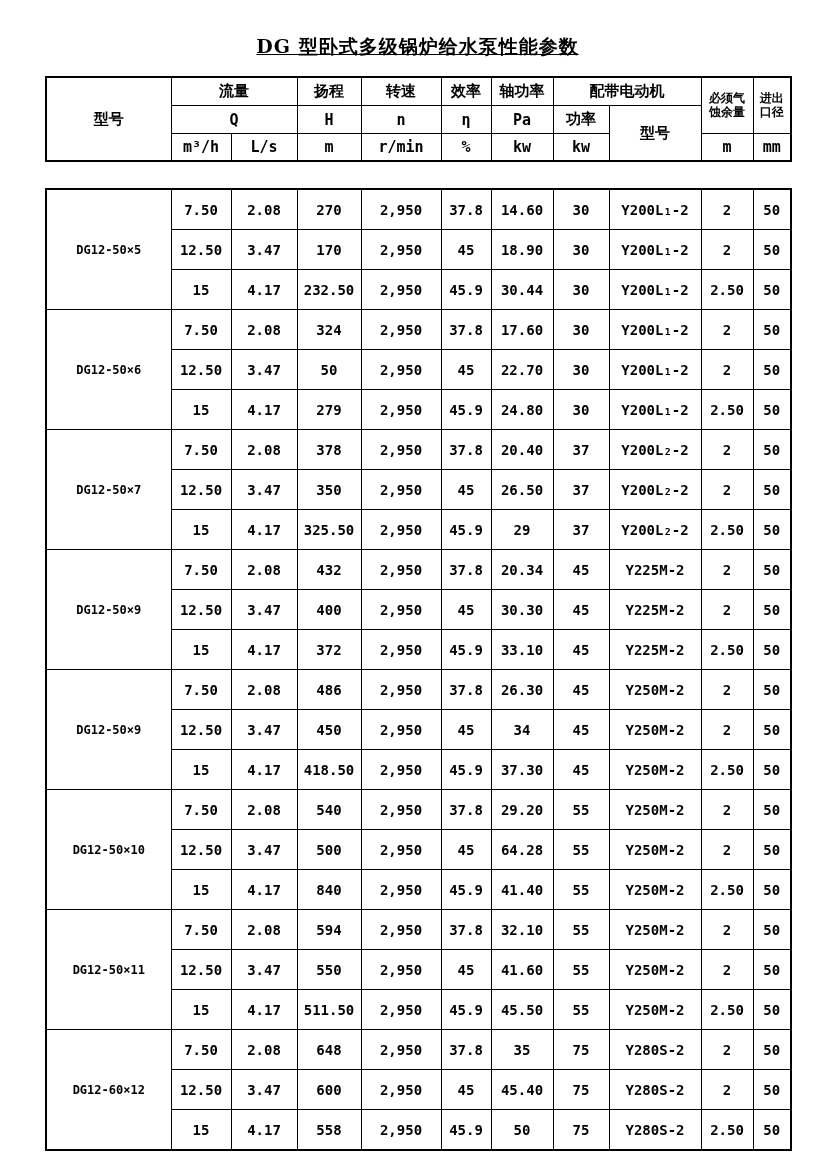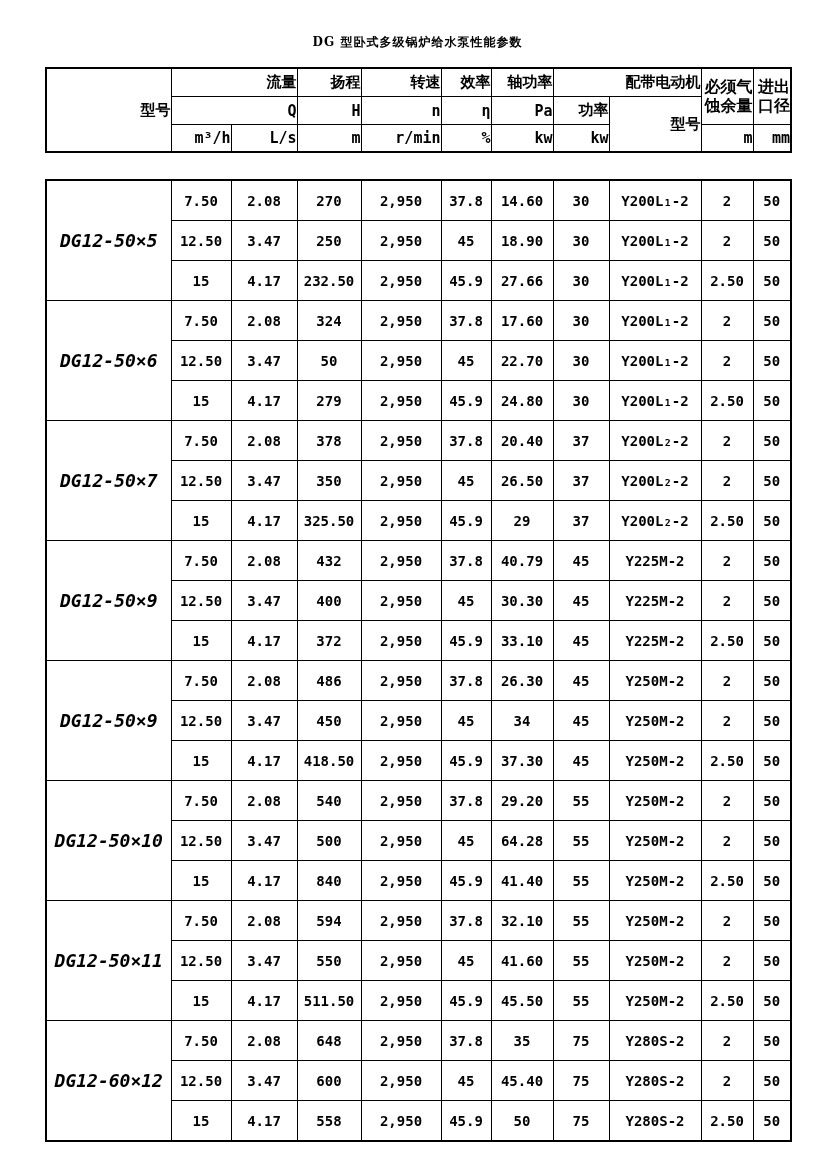--- a/index.html
+++ b/index.html
@@ -5,44 +5,44 @@
   html, body { margin: 0; padding: 0; background: #ffffff; }
   body {
     width: 826px; height: 1165px;
     font-family: "DejaVu Sans Mono", "Liberation Mono", monospace;
     color: #000;
   }
   .page-title {
     width: 745px; margin: 34px 0 16px 45px;
     text-align: center;
     font-family: "DejaVu Serif", "Liberation Serif", serif;
-    font-size: 12px; font-weight: 600; letter-spacing: 1px;
+    font-size: 19px; font-weight: 600; letter-spacing: 1px; text-decoration: underline;
   }
   table {
     border-collapse: collapse; table-layout: fixed;
     width: 745px; margin-left: 45px;
     border: 2px solid #000;
   }
   th, td {
     border: 1px solid #000;
     text-align: center; vertical-align: middle;
     padding: 0; overflow: hidden;
     font-weight: 700;
   }
   
-  .header-table th { font-size: 15px; text-align: right; }
+  .header-table th { font-size: 15px; }
   .header-table .r1 th { height: 27px; }
   .header-table .r2 th { height: 27px; }
   .header-table .r3 th { height: 26px; }
   .cjk { font-family: "DejaVu Sans", "Liberation Sans", sans-serif; }
-  .two-line div { line-height: 1.15; font-size: 16px; }
+  .two-line div { line-height: 1.15; font-size: 12px; }
   
   .data-table { margin-top: 26px; }
   .data-table td { height: 39px; font-size: 14px; }
-  .data-table .model-cell { font-size: 18px; font-style: italic; }
+  .data-table .model-cell { font-size: 12px; }
 </style>
 </head>
 <body>
 
 <div class="page-title">DG 型卧式多级锅炉给水泵性能参数</div>
 
 <table class="header-table">
   <colgroup>
     <col style="width:125px">
       <col style="width:60px">
@@ -121,36 +121,36 @@
         <td>37.8</td>
         <td>14.60</td>
         <td>30</td>
         <td>Y200L₁-2</td>
         <td>2</td>
         <td>50</td>
       </tr>
       <tr>
         <td>12.50</td>
         <td>3.47</td>
-        <td>250</td>
+        <td>170</td>
         <td>2,950</td>
         <td>45</td>
         <td>18.90</td>
         <td>30</td>
         <td>Y200L₁-2</td>
         <td>2</td>
         <td>50</td>
       </tr>
       <tr>
         <td>15</td>
         <td>4.17</td>
         <td>232.50</td>
         <td>2,950</td>
         <td>45.9</td>
-        <td>27.66</td>
+        <td>30.44</td>
         <td>30</td>
         <td>Y200L₁-2</td>
         <td>2.50</td>
         <td>50</td>
       </tr>
       <tr>
         <td rowspan="3" class="model-cell">DG12-50×6</td>
         <td>7.50</td>
         <td>2.08</td>
         <td>324</td>
@@ -223,21 +223,21 @@
         <td>2.50</td>
         <td>50</td>
       </tr>
       <tr>
         <td rowspan="3" class="model-cell">DG12-50×9</td>
         <td>7.50</td>
         <td>2.08</td>
         <td>432</td>
         <td>2,950</td>
         <td>37.8</td>
-        <td>40.79</td>
+        <td>20.34</td>
         <td>45</td>
         <td>Y225M-2</td>
         <td>2</td>
         <td>50</td>
       </tr>
       <tr>
         <td>12.50</td>
         <td>3.47</td>
         <td>400</td>
         <td>2,950</td>

